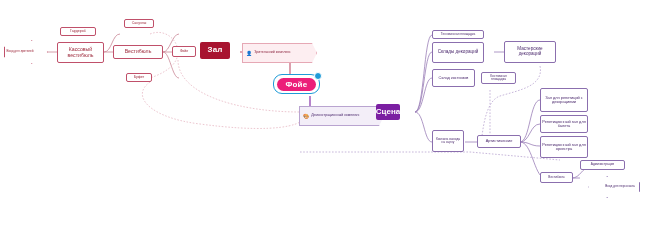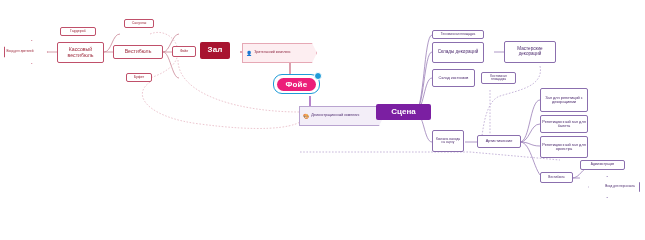--- a/index.html
+++ b/index.html
@@ -145,21 +145,21 @@
   <div class="banner banner-pur" style="left:299px;top:106px;width:72px;height:14px;">
     <span class="bicon">🎨</span>
     <span>Демонстрационный комплекс</span>
   </div>
 
   <div class="root-wrap" style="left:273px;top:74px;">
     <div class="root">Фойе</div>
     <div class="root-dot"></div>
   </div>
 
-  <div class="node badge-pur" style="left:376px;top:104px;width:55px;height:16px;">
+  <div class="node badge-pur" style="left:376px;top:104px;width:24px;height:16px;">
     <span>Сцена</span>
   </div>
 
   <div class="node pur-box pur-xs" style="left:432px;top:30px;width:52px;height:9px;">
     <span>Техническая площадка</span>
   </div>
 
   <div class="node pur-box pur-md" style="left:432px;top:42px;width:52px;height:21px;">
     <span>Склады декораций</span>
   </div>

